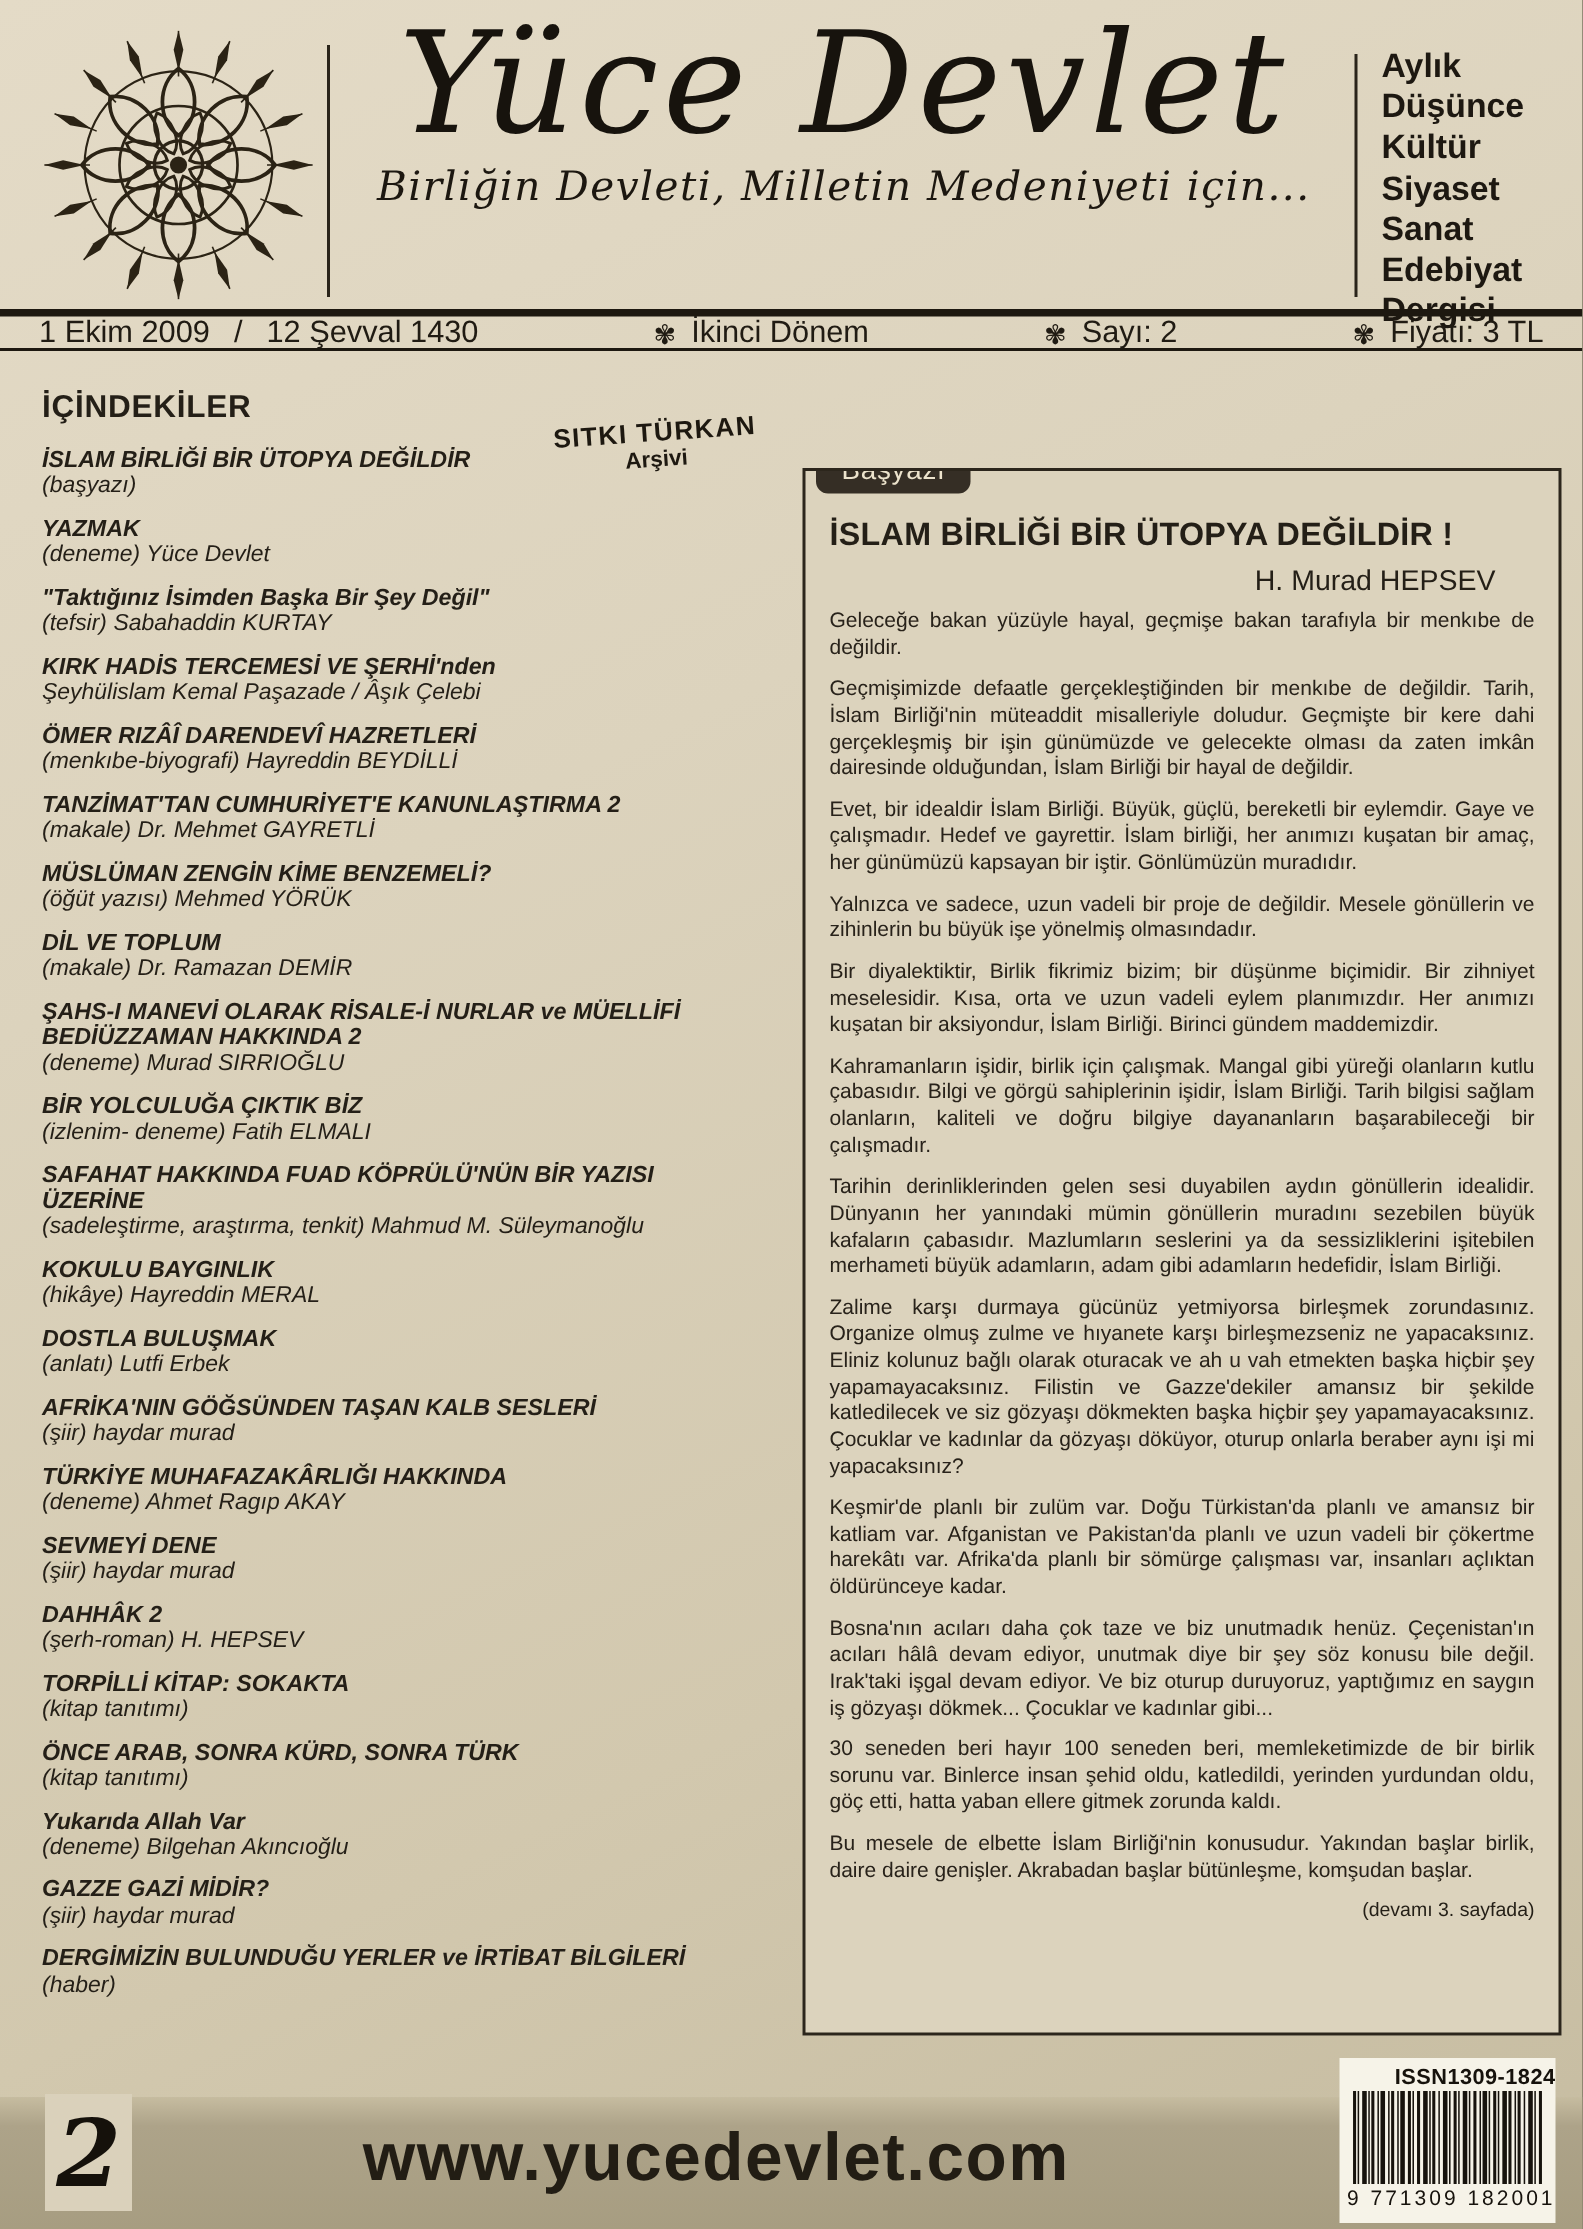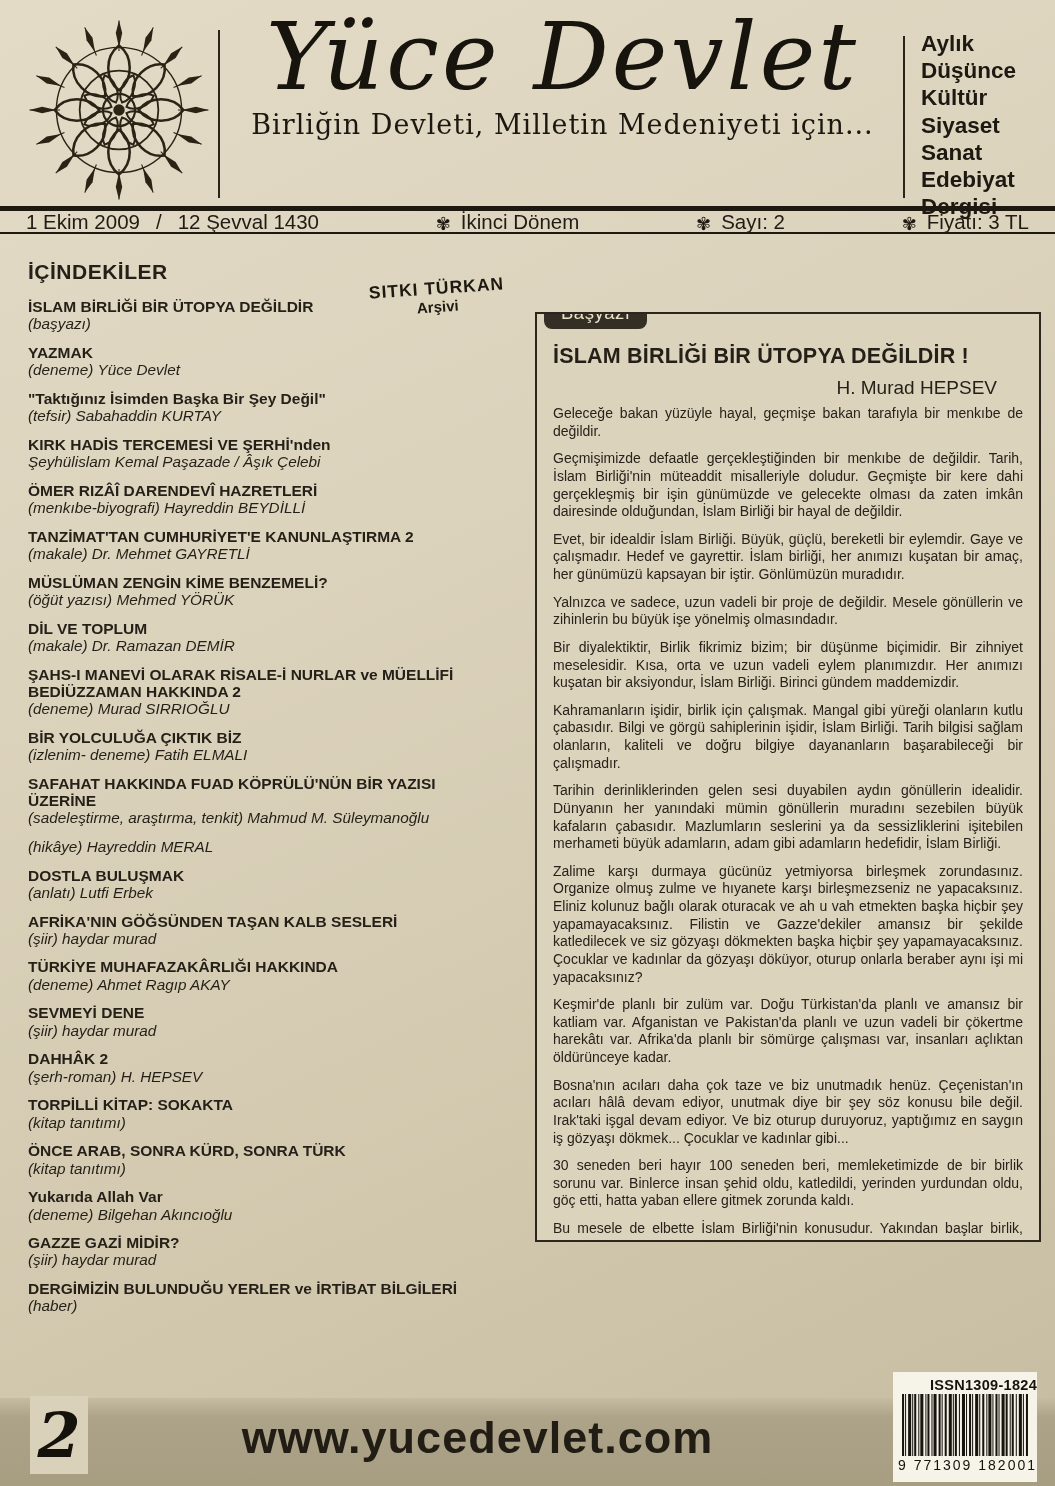--- a/index.html
+++ b/index.html
@@ -12,21 +12,21 @@
   .ornament{position:absolute;left:26px;top:16px;width:186px;height:188px;}
   .vline{position:absolute;width:2px;background:#2a241a;}
   .vline-left{left:218px;top:30px;height:168px;}
   .vline-right{left:903px;top:36px;height:162px;}
   .title-block{position:absolute;left:230px;top:8px;width:665px;text-align:center;}
   .mag-title{
     margin:0;font-family:"DejaVu Serif",serif;font-style:italic;font-weight:400;
     font-size:94px;line-height:1.05;letter-spacing:3px;color:#17130d;white-space:nowrap;
   }
   .mag-subtitle{
-    font-family:"DejaVu Serif",serif;font-size:27px;color:#1c1710;
+    font-family:"DejaVu Serif",serif;font-style:italic;font-size:27px;color:#1c1710;
     margin-top:2px;letter-spacing:1px;white-space:nowrap;
   }
   .tagline{position:absolute;left:921px;top:30px;font-weight:700;font-size:22.5px;line-height:1.21;color:#1d1811;}
   
   .issue-bar{
     position:absolute;left:0;right:0;top:206px;height:28px;
     border-top:5px solid #1d1810;border-bottom:2px solid #1d1810;
     display:flex;align-items:center;padding:0 26px;box-sizing:border-box;
     font-size:20.5px;color:#201b13;justify-content:space-between;
   }
@@ -36,25 +36,25 @@
   
   .toc{position:absolute;left:28px;top:260px;width:494px;}
   .toc-heading{margin:0 0 14px 0;font-size:21px;font-weight:700;letter-spacing:0.5px;}
   .archive-credit{
     position:absolute;left:352px;top:278px;width:170px;text-align:center;
     transform:rotate(-4deg);font-weight:700;color:#1d1810;
   }
   .archive-credit .arch1{font-size:17.5px;letter-spacing:1px;white-space:nowrap;}
   .archive-credit .arch2{font-size:15px;margin-top:-1px;}
   .toc-item{margin-bottom:11px;width:430px;}
-  .toc-title{font-weight:700;font-size:15.5px;line-height:1.12;}
+  .toc-title{font-weight:700;font-size:15.5px;line-height:1.12;font-style:italic;}
   .toc-credit{font-style:italic;font-size:15.3px;line-height:1.15;}
   
   .editorial-box{
-    position:absolute;left:535px;top:312px;width:506px;height:930px;
+    position:absolute;left:535px;top:312px;width:506px;height:1045px;
     border:2px solid #2c261c;background:#dcd3bd;box-sizing:border-box;
     padding:8px 16px 12px;overflow:hidden;
   }
   .editorial-tab{
     position:absolute;top:-15px;left:7px;background:#352e25;color:#ece3cc;
     font-size:18.5px;padding:3px 17px 5px;border-radius:8px;letter-spacing:0.5px;
   }
   .editorial-title{margin:22px 0 6px 0;font-size:21.5px;font-weight:700;letter-spacing:0.2px;}
   .editorial-author{text-align:right;font-size:19px;margin:8px 26px 6px 0;}
   .body-para{margin:0 0 10px 0;font-size:14px;line-height:1.26;text-align:justify;color:#28221a;}
@@ -231,20 +231,21 @@
           <div class="toc-title">BİR YOLCULUĞA ÇIKTIK BİZ</div>
           <div class="toc-credit">(izlenim- deneme) Fatih ELMALI</div>
         </div>
 
         <div class="toc-item">
           <div class="toc-title">SAFAHAT HAKKINDA FUAD KÖPRÜLÜ'NÜN BİR YAZISI ÜZERİNE</div>
           <div class="toc-credit">(sadeleştirme, araştırma, tenkit)  Mahmud M. Süleymanoğlu</div>
         </div>
 
         <div class="toc-item">
+          <div class="toc-title">KOKULU BAYGINLIK</div>
           <div class="toc-credit">(hikâye) Hayreddin MERAL</div>
         </div>
 
         <div class="toc-item">
           <div class="toc-title">DOSTLA BULUŞMAK</div>
           <div class="toc-credit">(anlatı) Lutfi Erbek</div>
         </div>
 
         <div class="toc-item">
           <div class="toc-title">AFRİKA'NIN GÖĞSÜNDEN TAŞAN KALB SESLERİ</div>

